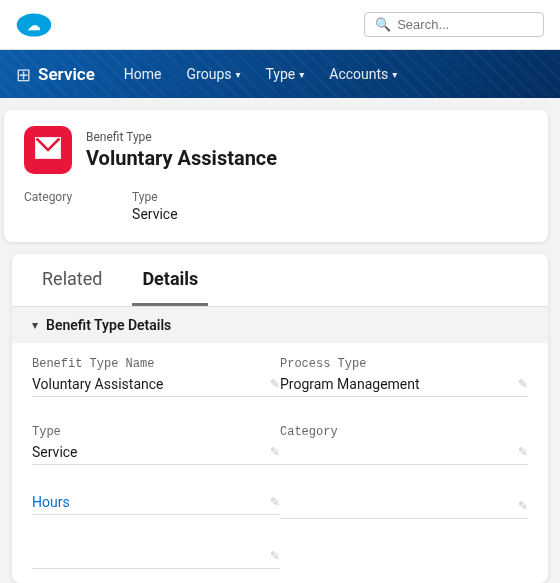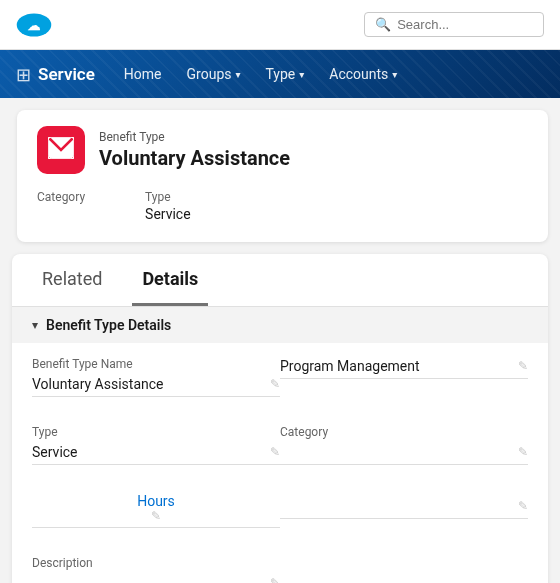--- a/index.html
+++ b/index.html
@@ -98,21 +98,21 @@
       position: relative;
       z-index: 1;
     }
     .nav-chevron {
       font-size: 10px;
     }
 
     
     .record-header {
       background: #fff;
-      margin: 12px 12px 0 17px;
+      margin: 12px 12px 0 4px;
       border-radius: 8px;
       padding: 16px 20px 20px 20px;
       box-shadow: 0 1px 4px rgba(0,0,0,0.1);
     }
     .record-header-top {
       display: flex;
       align-items: center;
       gap: 14px;
       margin-bottom: 16px;
     }
@@ -210,34 +210,34 @@
       padding: 14px 0;
       border-bottom: none;
     }
     .field-cell .field-label {
       font-size: 12px;
       color: #666;
       margin-bottom: 4px;
       display: flex;
       align-items: flex-start;
       gap: 4px;
+      font-family: Liberation Mono, monospace;
     }
     .field-cell .field-val {
       font-size: 14px;
       color: #1a1a1a;
       padding-bottom: 4px;
       border-bottom: 1px solid #ddd;
       min-height: 22px;
       display: flex;
       align-items: center;
       justify-content: space-between;
     }
     .field-cell .field-val.link-val {
       color: #0070d2;
-      flex-direction: column;
     }
     .edit-icon {
       color: #aaa;
       font-size: 12px;
       opacity: 0.7;
     }
     .info-icon {
       display: inline-flex;
       align-items: center;
       justify-content: center;
@@ -338,20 +338,23 @@
       <div class="field-label">
         <span>Benefit Type Name</span>
       </div>
       <div class="field-val">
         <span>Voluntary Assistance</span>
         <span class="edit-icon">✎</span>
       </div>
     </div>
 
     <div class="field-cell">
+      <div class="field-label">
+        <span>Process Type</span>
+      </div>
       <div class="field-val">
         <span>Program Management</span>
         <span class="edit-icon">✎</span>
       </div>
     </div>
 
     <div class="field-cell">
       <div class="field-label">
         <span>Type</span>
       </div>
@@ -380,23 +383,20 @@
 
     <div class="field-cell">
       <div class="field-label"></div>
       <div class="field-val">
         <span></span>
         <span class="edit-icon">✎</span>
       </div>
     </div>
 
     <div class="field-cell" style="grid-column: 1;">
-      <div class="field-label">
-        <span>Description</span>
-      </div>
       <div class="field-val">
         <span></span>
         <span class="edit-icon">✎</span>
       </div>
     </div>
 
   </div>
 </div>
 
 </body></html>

